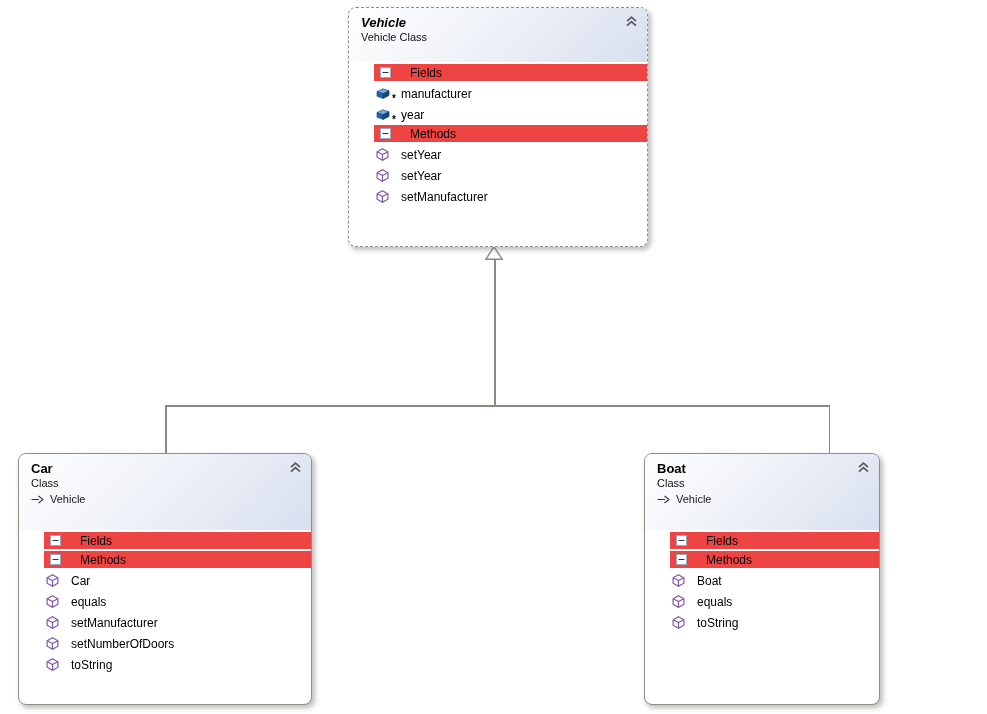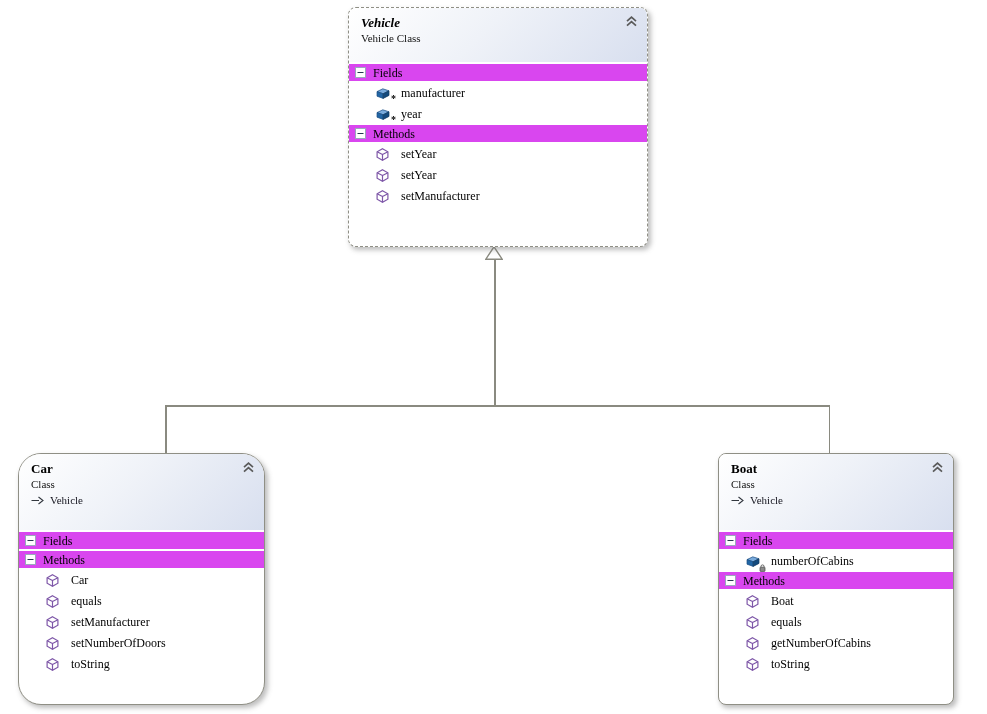--- a/index.html
+++ b/index.html
@@ -1,18 +1,18 @@
 <!DOCTYPE html>
 <html><head>
 <meta charset="utf-8">
 <style>
   html,body{margin:0;padding:0;background:#fff;}
   .canvas{
     position:relative;width:987px;height:714px;background:#ffffff;
-    font-family:Liberation Serif, serif;overflow:hidden;
+    font-family:Liberation Sans, sans-serif;overflow:hidden;
   }
   
   .connector{position:absolute;background:#8a8a80;}
   .tri{position:absolute;line-height:0;}
   
   .class-box{
     position:absolute;box-sizing:border-box;background:#ffffff;
     border:1.5px solid #8f8f85;border-radius:8px;
     box-shadow:2.5px 3px 5px rgba(110,110,110,.45);
     display:flex;flex-direction:column;overflow:hidden;
@@ -24,22 +24,22 @@
     padding:7px 10px 0 12px;border-bottom:2px solid #ffffff;flex:0 0 auto;
   }
   .box-header.lines-2{height:56px;}
   .box-header.lines-3{height:78px;}
   .class-title{font-size:13px;font-weight:bold;color:#000;}
   .abstract .class-title{font-style:italic;}
   .class-kind{font-size:11px;color:#111;margin-top:1px;}
   .base-row{display:flex;align-items:center;gap:5px;font-size:11px;color:#15151f;margin-top:4px;}
   .chevron-btn{position:absolute;top:8px;right:9px;line-height:0;cursor:pointer;}
   .section-bar{
-    height:17px;background:#d946ef;display:flex;align-items:center;
-    padding:0 6px;gap:7px;font-size:12px;color:#000;flex:0 0 auto;margin-bottom:2px;cursor:pointer;
+    height:17px;background:#ef4444;display:flex;align-items:center;
+    padding:0 6px;gap:19px;font-size:12px;color:#000;flex:0 0 auto;margin-bottom:2px;cursor:pointer;margin-left:25px;
   }
   .section-label{line-height:1;}
   .member-row{
     height:21px;display:flex;align-items:center;padding-left:27px;gap:11px;
     font-size:12px;color:#000;flex:0 0 auto;cursor:default;background:#fff;
   }
   .micon{position:relative;line-height:0;flex:0 0 auto;width:14px;}
   .mod{position:absolute;right:-6px;bottom:-5px;font-size:10px;font-weight:bold;color:#000;line-height:1;}
   .mod-lock{position:absolute;right:-6px;bottom:-5px;line-height:0;}
 </style>
@@ -135,21 +135,21 @@
       <span class="micon">
         <svg width="13" height="13" viewBox="0 0 13 13">
             <polygon points="6.5,0.8 11.9,3.8 11.9,9.2 6.5,12.2 1.1,9.2 1.1,3.8" fill="#ffffff" stroke="#7e57a8" stroke-width="1.2"></polygon>
             <path d="M6.5,6.5 L1.1,3.8 M6.5,6.5 L11.9,3.8 M6.5,6.5 L6.5,12.2" stroke="#7e57a8" stroke-width="1.2" fill="none"></path>
           </svg>
       </span>
       <span>setManufacturer</span>
     </div>
   </div>
 
-  <div class="class-box" style="left:18px;top:453px;width:247px;height:252px;border-radius:23px;">
+  <div class="class-box" style="left:18px;top:453px;width:294px;height:252px;">
     <div class="box-header lines-3">
       <div class="class-title">Car</div>
       <div class="class-kind">Class</div>
       <div class="base-row">
         <span style="line-height:0;">
           <svg width="14" height="9" viewBox="0 0 14 9">
               <line x1="0.5" y1="4.5" x2="8" y2="4.5" stroke="#33383f" stroke-width="1.1"></line>
               <polyline points="7.5,1 12,4.5 7.5,8" fill="none" stroke="#33383f" stroke-width="1.1"></polyline>
             </svg>
         </span>
@@ -224,21 +224,21 @@
       <span class="micon">
         <svg width="13" height="13" viewBox="0 0 13 13">
             <polygon points="6.5,0.8 11.9,3.8 11.9,9.2 6.5,12.2 1.1,9.2 1.1,3.8" fill="#ffffff" stroke="#7e57a8" stroke-width="1.2"></polygon>
             <path d="M6.5,6.5 L1.1,3.8 M6.5,6.5 L11.9,3.8 M6.5,6.5 L6.5,12.2" stroke="#7e57a8" stroke-width="1.2" fill="none"></path>
           </svg>
       </span>
       <span>toString</span>
     </div>
   </div>
 
-  <div class="class-box" style="left:718px;top:453px;width:236px;height:252px;">
+  <div class="class-box" style="left:644px;top:453px;width:236px;height:252px;">
     <div class="box-header lines-3">
       <div class="class-title">Boat</div>
       <div class="class-kind">Class</div>
       <div class="base-row">
         <span style="line-height:0;">
           <svg width="14" height="9" viewBox="0 0 14 9">
               <line x1="0.5" y1="4.5" x2="8" y2="4.5" stroke="#33383f" stroke-width="1.1"></line>
               <polyline points="7.5,1 12,4.5 7.5,8" fill="none" stroke="#33383f" stroke-width="1.1"></polyline>
             </svg>
         </span>
@@ -255,36 +255,20 @@
     <div class="section-bar">
       <span style="line-height:0;">
         <svg width="11" height="11" viewBox="0 0 11 11">
             <rect x="0.5" y="0.5" width="10" height="10" fill="#ffffff" stroke="#9aa7bd"></rect>
             <line x1="2.5" y1="5.5" x2="8.5" y2="5.5" stroke="#24364f" stroke-width="1.2"></line>
           </svg>
       </span>
       <span class="section-label">Fields</span>
     </div>
 
-    <div class="member-row">
-      <span class="micon">
-        <svg width="14" height="11" viewBox="0 0 14 11">
-            <polygon points="1,3.6 6.8,0.8 13,2.8 7.2,5.8" fill="#7aabdc" stroke="#1c4e82" stroke-width="0.7"></polygon>
-            <polygon points="1,3.6 7.2,5.8 7.2,10.4 1,8.2" fill="#2166a5" stroke="#1c4e82" stroke-width="0.7"></polygon>
-            <polygon points="7.2,5.8 13,2.8 13,7.4 7.2,10.4" fill="#134a7e" stroke="#12395f" stroke-width="0.7"></polygon>
-          </svg>
-        <span class="mod-lock">
-          <svg width="7" height="8" viewBox="0 0 7 8">
-              <path d="M2,3.2 V2.4 a1.5,1.5 0 0 1 3,0 V3.2" fill="none" stroke="#555555" stroke-width="0.9"></path>
-              <rect x="1" y="3.2" width="5" height="4.2" rx="0.6" fill="#8a8a8a" stroke="#444444" stroke-width="0.7"></rect>
-            </svg>
-        </span>
-      </span>
-      <span>numberOfCabins</span>
-    </div>
 
     <div class="section-bar">
       <span style="line-height:0;">
         <svg width="11" height="11" viewBox="0 0 11 11">
             <rect x="0.5" y="0.5" width="10" height="10" fill="#ffffff" stroke="#9aa7bd"></rect>
             <line x1="2.5" y1="5.5" x2="8.5" y2="5.5" stroke="#24364f" stroke-width="1.2"></line>
           </svg>
       </span>
       <span class="section-label">Methods</span>
     </div>
@@ -307,26 +291,17 @@
       </span>
       <span>equals</span>
     </div>
     <div class="member-row">
       <span class="micon">
         <svg width="13" height="13" viewBox="0 0 13 13">
             <polygon points="6.5,0.8 11.9,3.8 11.9,9.2 6.5,12.2 1.1,9.2 1.1,3.8" fill="#ffffff" stroke="#7e57a8" stroke-width="1.2"></polygon>
             <path d="M6.5,6.5 L1.1,3.8 M6.5,6.5 L11.9,3.8 M6.5,6.5 L6.5,12.2" stroke="#7e57a8" stroke-width="1.2" fill="none"></path>
           </svg>
       </span>
-      <span>getNumberOfCabins</span>
-    </div>
-    <div class="member-row">
-      <span class="micon">
-        <svg width="13" height="13" viewBox="0 0 13 13">
-            <polygon points="6.5,0.8 11.9,3.8 11.9,9.2 6.5,12.2 1.1,9.2 1.1,3.8" fill="#ffffff" stroke="#7e57a8" stroke-width="1.2"></polygon>
-            <path d="M6.5,6.5 L1.1,3.8 M6.5,6.5 L11.9,3.8 M6.5,6.5 L6.5,12.2" stroke="#7e57a8" stroke-width="1.2" fill="none"></path>
-          </svg>
-      </span>
       <span>toString</span>
     </div>
   </div>
 
 </div>
 
 </body></html>

